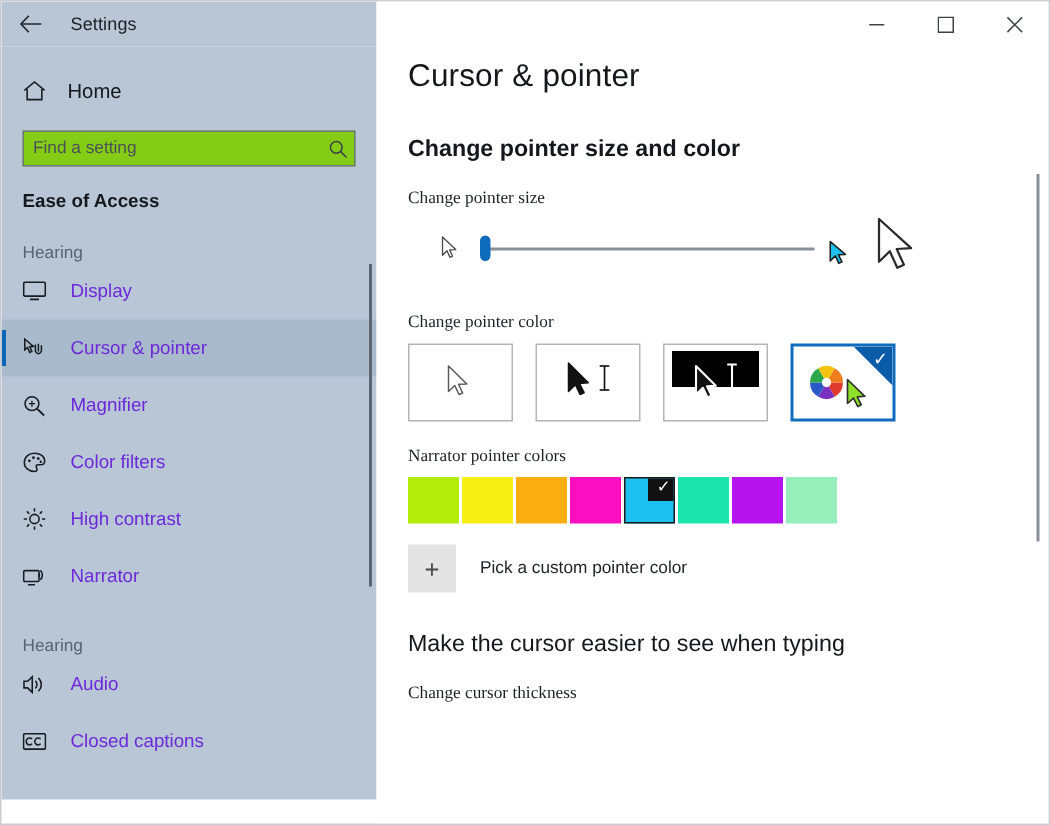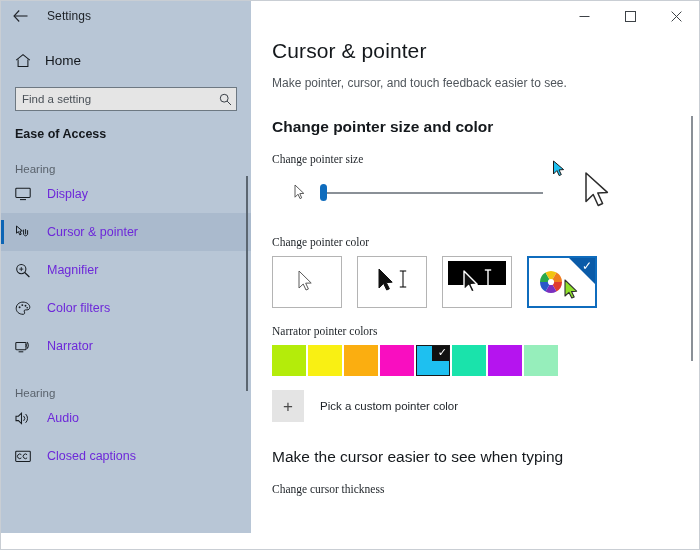--- a/index.html
+++ b/index.html
@@ -89,21 +89,21 @@
   }
   .home-row .ic { width: 22px; display: flex; align-items: center; }
   .home-label {
     font-size: 13.5px;
     padding-left: 8px;
     color: #13171c;
   }
   .search-wrap {
     margin: 10px 14px 0 14px;
     height: 24px;
-    background: #e5e5e5;
+    background: #84cc16;
     border: 1px solid #6d7882;
     display: flex;
     align-items: center;
     box-sizing: border-box;
   }
   .search-input {
     flex: 1;
     border: none;
     outline: none;
     background: transparent;
@@ -446,20 +446,38 @@
           <path d="M8 1.1 C4.1 1.1 1.2 3.8 1.2 7.3 C1.2 10.8 4.1 13.3 8 13.3 C9.2 13.3 9.7 12.6 9.7 11.9 C9.7 11.1 9.1 10.7 9.1 10 C9.1 9.3 9.7 8.9 10.5 8.9 L11.9 8.9 C13.6 8.9 14.8 7.8 14.8 6.3 C14.8 3.4 11.8 1.1 8 1.1 Z" fill="none" stroke="#171c21" stroke-width="1"></path>
           <circle cx="4.6" cy="6.2" r="0.95" fill="#171c21"></circle>
           <circle cx="7.3" cy="4.1" r="0.95" fill="#171c21"></circle>
           <circle cx="10.5" cy="4.7" r="0.95" fill="#171c21"></circle>
           <circle cx="12.2" cy="6.8" r="0.8" fill="#171c21"></circle>
         </svg>
       </div>
       <div class="nav-label">Color filters</div>
     </div>
 
+    <div class="nav-item">
+      <div class="nav-ic">
+        <svg width="16" height="16" viewBox="0 0 16 16">
+          <circle cx="8" cy="8" r="3.1" fill="none" stroke="#171c21" stroke-width="1.05"></circle>
+          <g stroke="#171c21" stroke-width="1.05">
+            <line x1="8" y1="0.8" x2="8" y2="3"></line>
+              <line x1="8" y1="13" x2="8" y2="15.2"></line>
+            <line x1="0.8" y1="8" x2="3" y2="8"></line>
+              <line x1="13" y1="8" x2="15.2" y2="8"></line>
+            <line x1="2.9" y1="2.9" x2="4.5" y2="4.5"></line>
+              <line x1="11.5" y1="11.5" x2="13.1" y2="13.1"></line>
+            <line x1="13.1" y1="2.9" x2="11.5" y2="4.5"></line>
+              <line x1="4.5" y1="11.5" x2="2.9" y2="13.1"></line>
+          </g>
+        </svg>
+      </div>
+      <div class="nav-label">High contrast</div>
+    </div>
 
     <div class="nav-item">
       <div class="nav-ic">
         <svg width="16" height="15" viewBox="0 0 16 15">
           <rect x="0.8" y="3.4" width="10.2" height="7.3" rx="0.8" fill="none" stroke="#171c21" stroke-width="1.05"></rect>
           <line x1="3.6" y1="12.8" x2="8.3" y2="12.8" stroke="#171c21" stroke-width="1.05"></line>
           <path d="M11.9 3.2 A4.4 4.4 0 0 1 11.9 9.6" fill="none" stroke="#171c21" stroke-width="1.05"></path>
           <path d="M10.9 5.1 A2.2 2.2 0 0 1 10.9 7.7" fill="none" stroke="#171c21" stroke-width="1"></path>
         </svg>
       </div>
@@ -490,21 +508,20 @@
       <div class="nav-label">Closed captions</div>
     </div>
 
     <div class="side-scroll"></div>
   </div>
 
   <div class="main">
     <div class="main-inner">
 
       <h1 class="page-title">Cursor &amp; pointer</h1>
-      <div class="page-sub">Make pointer, cursor, and touch feedback easier to see.</div>
 
       <h2 class="section-h">Change pointer size and color</h2>
 
       <div class="field-label">Change pointer size</div>
 
       <div class="slider-row">
         <div class="cursor-preview-small">
           <svg width="13" height="17" viewBox="0 0 13 17">
             <path d="M1 1 L1 13.2 L4.0 10.2 L6.0 14.6 L7.7 13.8 L5.8 9.6 L9.8 9.4 Z" fill="#ffffff" stroke="#4a4a4a" stroke-width="0.9" stroke-linejoin="round"></path>
           </svg>

